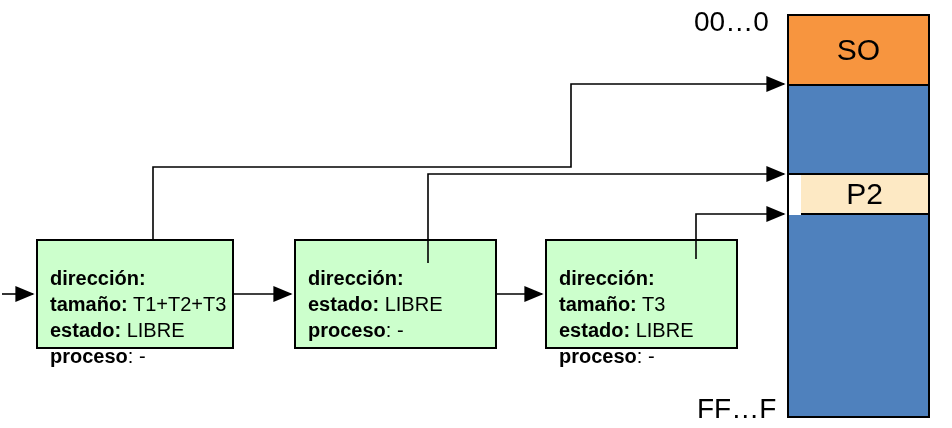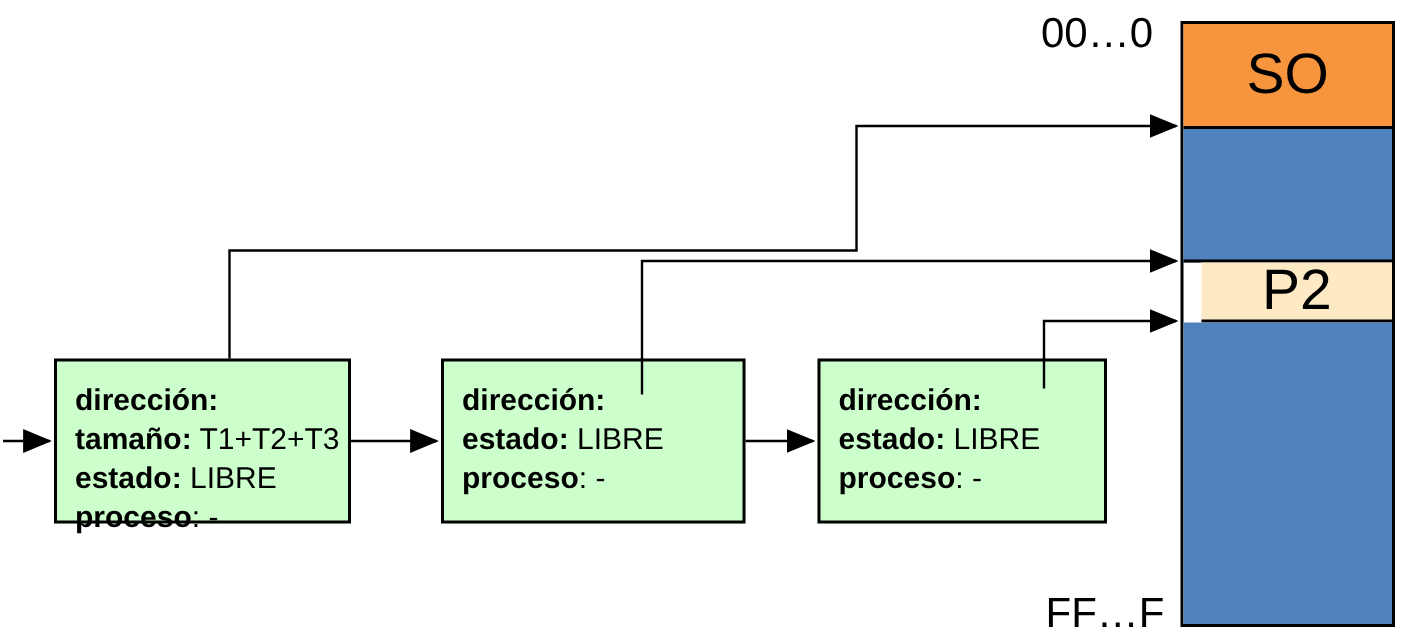--- a/index.html
+++ b/index.html
@@ -19,21 +19,21 @@
     z-index: 3;
     pointer-events: none;
   }
   .node {
     position: absolute;
     top: 239px;
     height: 110px;
     background: #CCFFCC;
     border: 2px solid #000000;
     box-sizing: border-box;
-    padding: 13px 12px 0 12px;
+    padding: 24px 12px 0 12px;
     z-index: 2;
   }
   .node .row {
     font-size: 20px;
     line-height: 26px;
     white-space: pre;
   }
   .node .row b { font-weight: bold; }
   .membar {
     position: absolute;
@@ -44,21 +44,21 @@
     border: 2px solid #000000;
     box-sizing: border-box;
     z-index: 2;
   }
   .seg {
     box-sizing: border-box;
     border-bottom: 2px solid #000000;
     display: flex;
     align-items: center;
     justify-content: center;
-    font-size: 38px;
+    font-size: 30px;
   }
   .seg.last { border-bottom: none; }
   .addr-label {
     position: absolute;
     font-size: 28px;
     z-index: 2;
     white-space: pre;
   }
   #addr-top { left: 694px; top: 6px; }
   #addr-bottom { left: 697px; top: 393px; }
@@ -90,20 +90,21 @@
   </div>
 
   <div class="node" style="left: 294px; width: 203px; background: rgb(204, 255, 204);">
     <div class="row"><b>dirección:</b><span></span></div>
     <div class="row"><b>estado:</b><span> LIBRE</span></div>
     <div class="row"><b>proceso</b><span>: -</span></div>
   </div>
 
   <div class="node" style="left: 545px; width: 193px; background: rgb(204, 255, 204);">
     <div class="row"><b>dirección:</b><span></span></div>
+    <div class="row"><b>tamaño:</b><span> T3</span></div>
     <div class="row"><b>estado:</b><span> LIBRE</span></div>
     <div class="row"><b>proceso</b><span>: -</span></div>
   </div>
 
   <svg class="connectors" viewBox="0 0 952 428" xmlns="http://www.w3.org/2000/svg">
     <defs>
       <marker id="arrow" viewBox="0 0 12 10" refX="11" refY="5" markerWidth="12" markerHeight="10" orient="auto-start-reverse">
         <polygon points="0,0 12,5 0,10" fill="#000000"></polygon>
       </marker>
     </defs>

